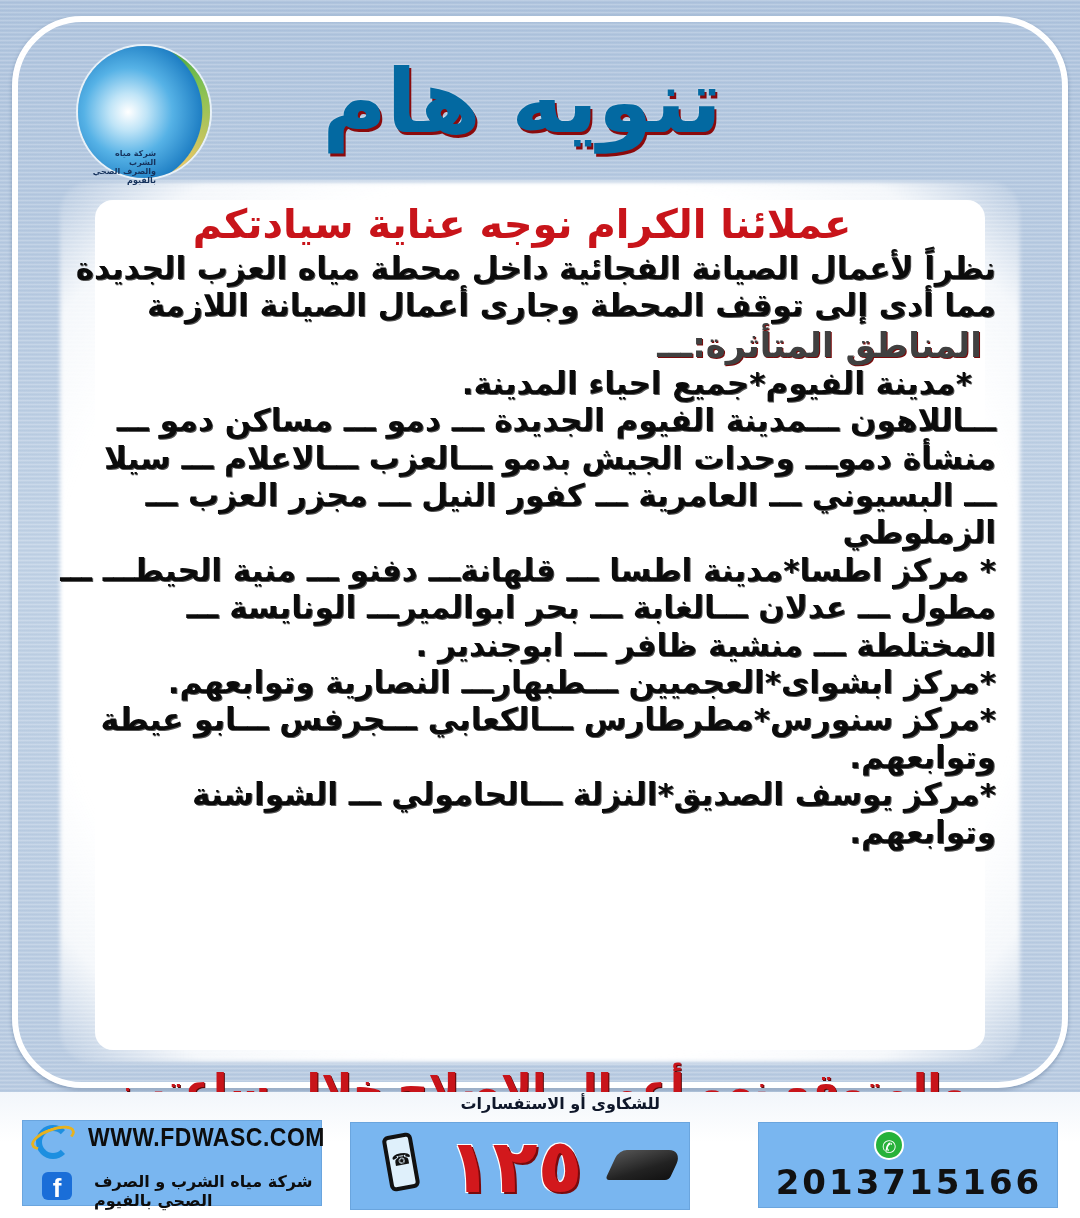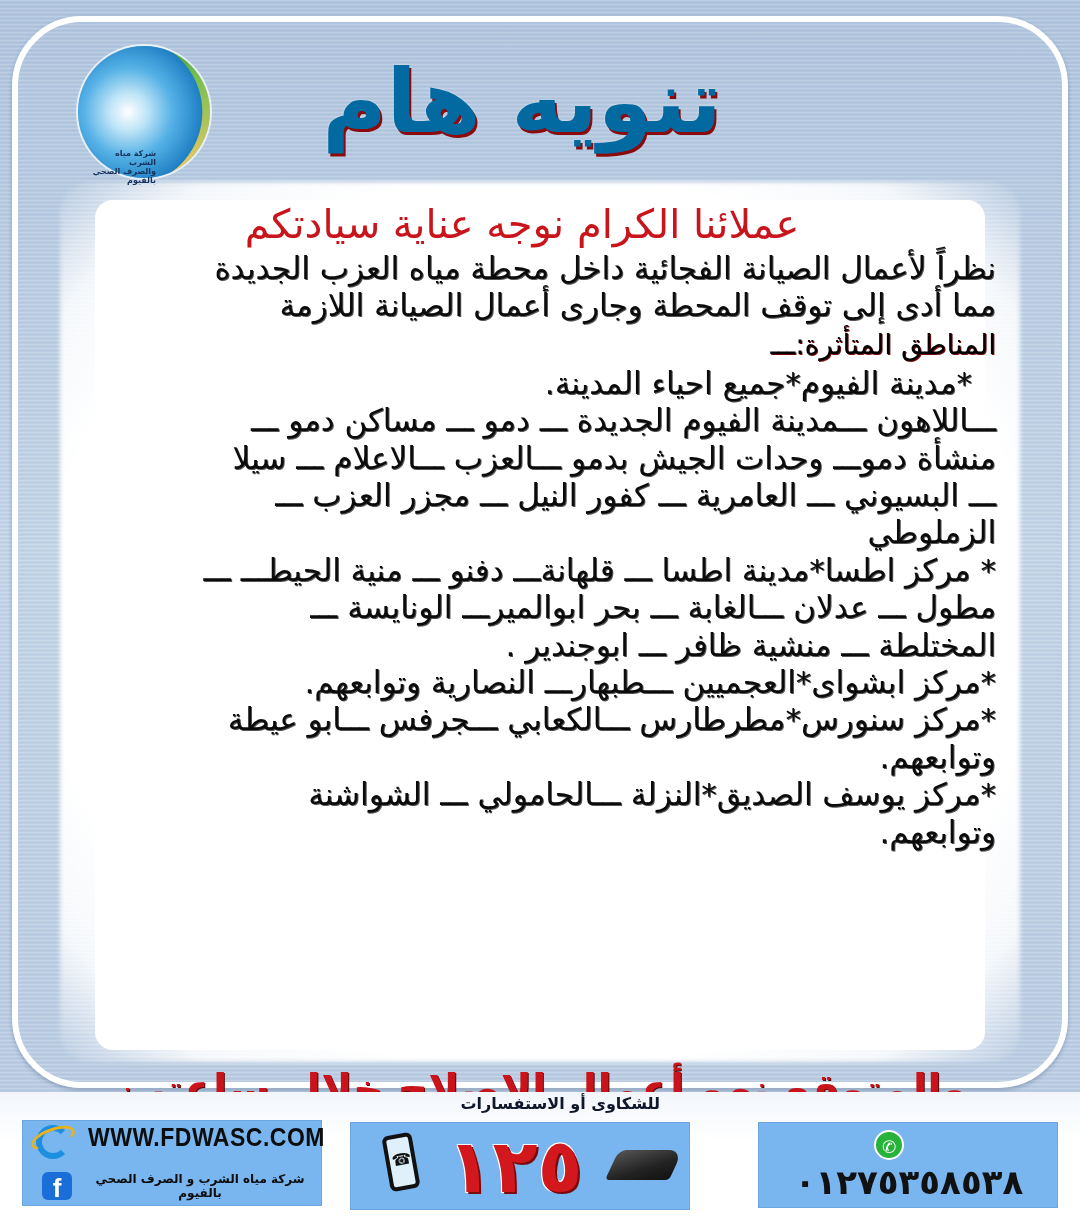--- a/index.html
+++ b/index.html
@@ -53,29 +53,29 @@
     position: absolute; left: 312px; top: 52px; width: 420px; text-align: center;
     font-family: "DejaVu Sans", sans-serif; font-weight: bold;
     font-size: 88px; line-height: 100px; color: #0369a1;
     direction: rtl;
     text-shadow: 2px 3px 0 #8b0a0c, 0 0 3px rgba(255,255,255,0.4);
   }
   
   .content {
     position: absolute; left: 128px; top: 198px; width: 868px;
     direction: rtl; text-align: right; color: #0b0b0b;
-    font-family: "DejaVu Sans", sans-serif; font-weight: normal;
+    font-family: "DejaVu Sans", sans-serif; font-weight: bold;
   }
   .greeting {
     text-align: center; font-size: 40px; line-height: 52px; color: #c8141a;
     margin-right: 80px;
   }
   .line { font-size: 31px; line-height: 37.4px; white-space: nowrap; text-shadow: 1px 1px 0 #555; }
   .areas-heading {
-    font-size: 28px; line-height: 40px; color: #000000; 
+    font-size: 34px; line-height: 40px; color: #404040; margin-right: 14px;
     text-shadow: 1px 1px 0 #7a0a0a;
   }
   .expected {
     position: absolute; left: 90px; top: 1064px; width: 900px; text-align: center;
     direction: rtl; font-family: "DejaVu Sans", sans-serif; font-weight: bold;
     font-size: 42px; line-height: 52px; color: #c8141a;
     text-shadow: 1px 1px 0 #5a0808;
   }
   
   .footer-strip {
@@ -105,22 +105,22 @@
     font-weight: bold; font-size: 23px; color: #0d0d0d; letter-spacing: 0.5px;
     transform: scaleY(1.15);
   }
   .fb-icon {
     position: absolute; left: 42px; top: 1172px; width: 30px; height: 28px;
     background: #1a6ed8; border-radius: 6px; color: #fff;
     font-family: "Liberation Sans", sans-serif; font-weight: bold; font-size: 26px;
     text-align: center; line-height: 32px; overflow: hidden;
   }
   .fb-name {
-    position: absolute; left: 84px; top: 1172px; width: 232px; direction: rtl; text-align: center;
-    font-weight: bold; font-size: 12px; color: #0d0d0d; font-family: "DejaVu Sans", sans-serif;
+    position: absolute; left: 94px; top: 1172px; width: 232px; direction: rtl; text-align: left;
+    font-weight: bold; font-size: 16px; color: #0d0d0d; font-family: "DejaVu Sans", sans-serif;
   }
   .hotline-label {
     position: absolute; left: 380px; top: 1094px; width: 280px; text-align: right; direction: rtl;
     font-weight: bold; font-size: 16px; color: #0f172a; font-family: "DejaVu Sans", sans-serif;
   }
   .mobile-icon {
     position: absolute; left: 386px; top: 1134px; width: 30px; height: 56px;
     border: 4px solid #111; border-radius: 6px; background: #dff0fb;
     transform: rotate(-10deg);
   }
@@ -195,13 +195,13 @@
 <div class="fb-name">شركة مياه الشرب و الصرف الصحي بالفيوم</div>
 
 <div class="hotline-label">للشكاوى أو الاستفسارات</div>
 <div class="footer-box hotline-box"></div>
 <div class="mobile-icon"></div>
 <div class="hotline-number">١٢٥</div>
 <div class="landline-icon"></div>
 
 <div class="footer-box wa-box"></div>
 <div class="wa-icon">✆</div>
-<div class="wa-number">٠١٢٧٥٣٥٨٥٣٨</div>
+<div class="wa-number">2013715166</div>
 
 </body></html>

